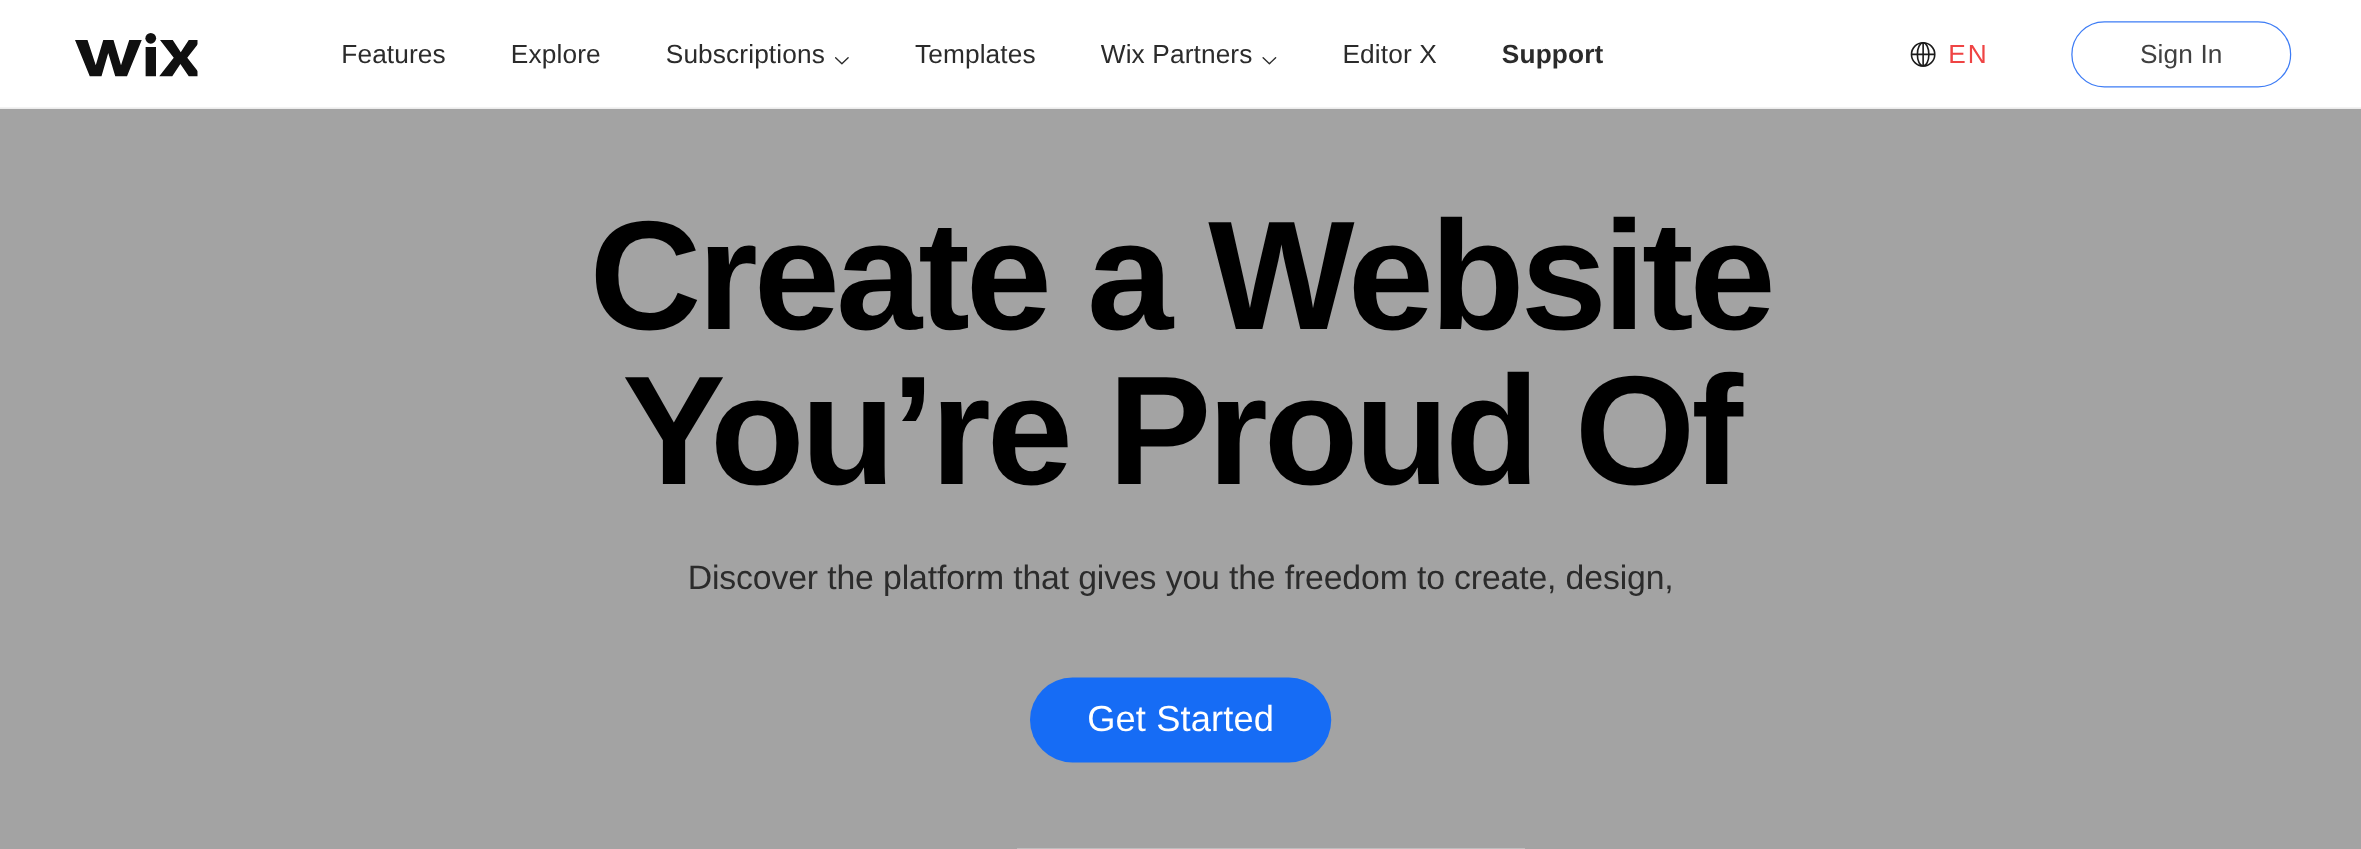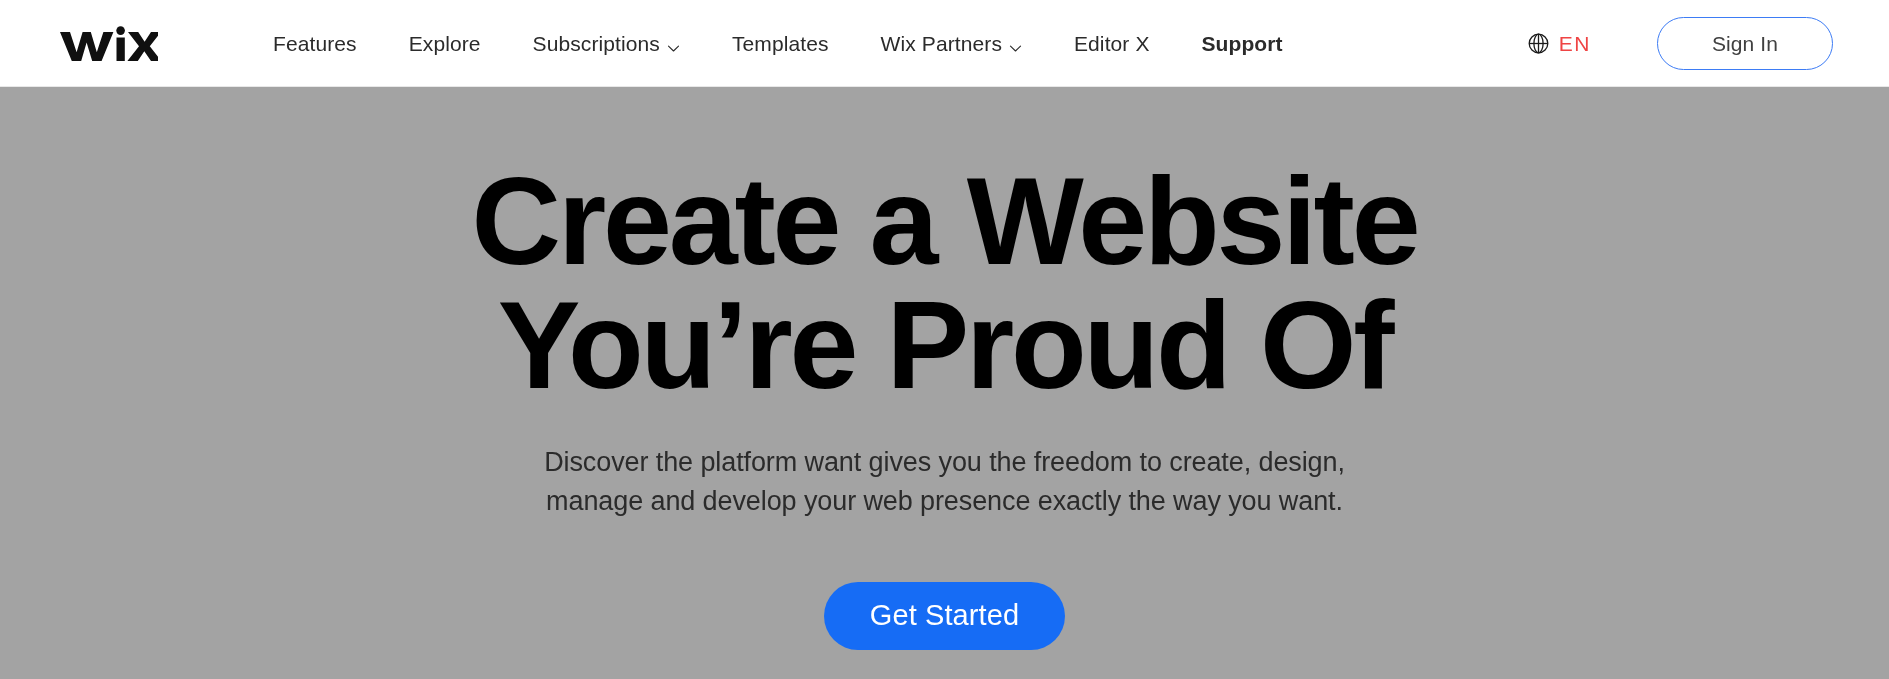--- a/index.html
+++ b/index.html
@@ -246,19 +246,18 @@
 </header>
 
 <main class="hero">
 
   <h1 class="hero-title">
     <span class="line">Create a Website</span>
     <span class="line">You’re Proud Of</span>
   </h1>
 
   <p class="hero-sub">
-    <span class="line">Discover the platform want gives you the freedom to create, design,</span>
-    <span class="line">manage and develop your web presence exactly the way you want.</span>
+    <span class="line">Discover the platform that gives you the freedom to create, design,</span>
   </p>
 
   <button class="cta">Get Started</button>
 
 </main>
 
 </body></html>

